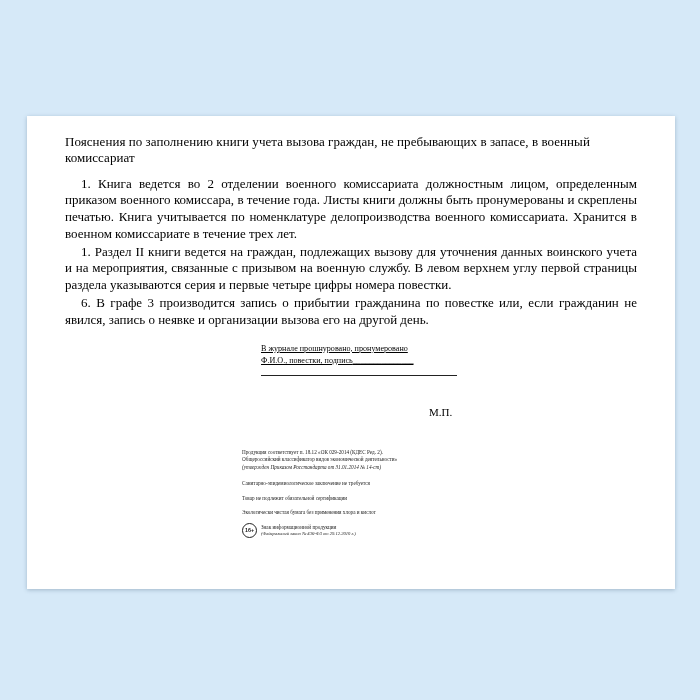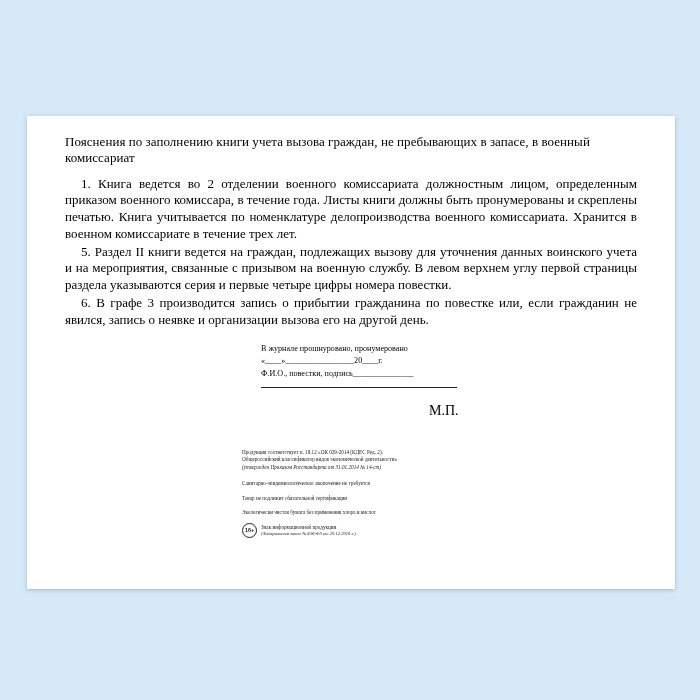--- a/index.html
+++ b/index.html
@@ -53,32 +53,33 @@
   
   .sign-block {
     margin-top: 14px;
     margin-left: 196px;
     font-size: 8.1px;
     line-height: 1.55;
     width: 330px;
   }
   .sign-line {
     white-space: nowrap;
+    text-decoration: underline;
   }
   .sign-rule {
     display: block;
     width: 196px;
     border-bottom: 1px solid #222;
     height: 7px;
     margin-left: 0px;
   }
   .mp {
-    margin-top: 12px;
+    margin-top: 28px;
     margin-left: 168px;
-    font-size: 14px;
+    font-size: 11px;
   }
   
   .footer-block {
     position: absolute;
     left: 215px;
     top: 333px;
     width: 360px;
     font-size: 5.2px;
     line-height: 1.42;
     color: #222;
@@ -115,28 +116,25 @@
 <body>
 
 <div id="stage">
 
   <div class="paper">
     <div class="paper-inner">
 
       <div class="doc-title">Пояснения по заполнению книги учета вызова граждан, не пребывающих в запасе, в военный комиссариат</div>
 
       <p class="para">1. Книга ведется во 2 отделении военного комиссариата должностным лицом, определенным приказом военного комиссара, в течение года. Листы книги должны быть пронумерованы и скреплены печатью. Книга учитывается по номенклатуре делопроизводства военного комиссариата. Хранится в военном комиссариате в течение трех лет.</p>
-      <p class="para">5. Раздел II книги ведется на граждан, подлежащих вызову для уточнения данных воинского учета и на мероприятия, связанные с призывом на военную службу. В левом верхнем углу первой страницы раздела указываются серия и первые четыре цифры номера повестки.</p>
+      <p class="para">1. Раздел II книги ведется на граждан, подлежащих вызову для уточнения данных воинского учета и на мероприятия, связанные с призывом на военную службу. В левом верхнем углу первой страницы раздела указываются серия и первые четыре цифры номера повестки.</p>
       <p class="para">6. В графе 3 производится запись о прибытии гражданина по повестке или, если гражданин не явился, запись о неявке и организации вызова его на другой день.</p>
 
       <div class="sign-block">
         <div class="sign-line">В журнале прошнуровано, пронумеровано</div>
-        <div class="sign-line">
-          <span>«</span><span>____</span><span>»</span><span>_________________</span><span>20</span><span>____</span><span>г.</span>
-        </div>
         <div class="sign-line">
           <span>Ф.И.О., повестки, подпись</span><span>_______________</span>
         </div>
         <span class="sign-rule"></span>
         <div class="mp">М.П.</div>
       </div>
 
     </div>
 
     <div class="footer-block">

